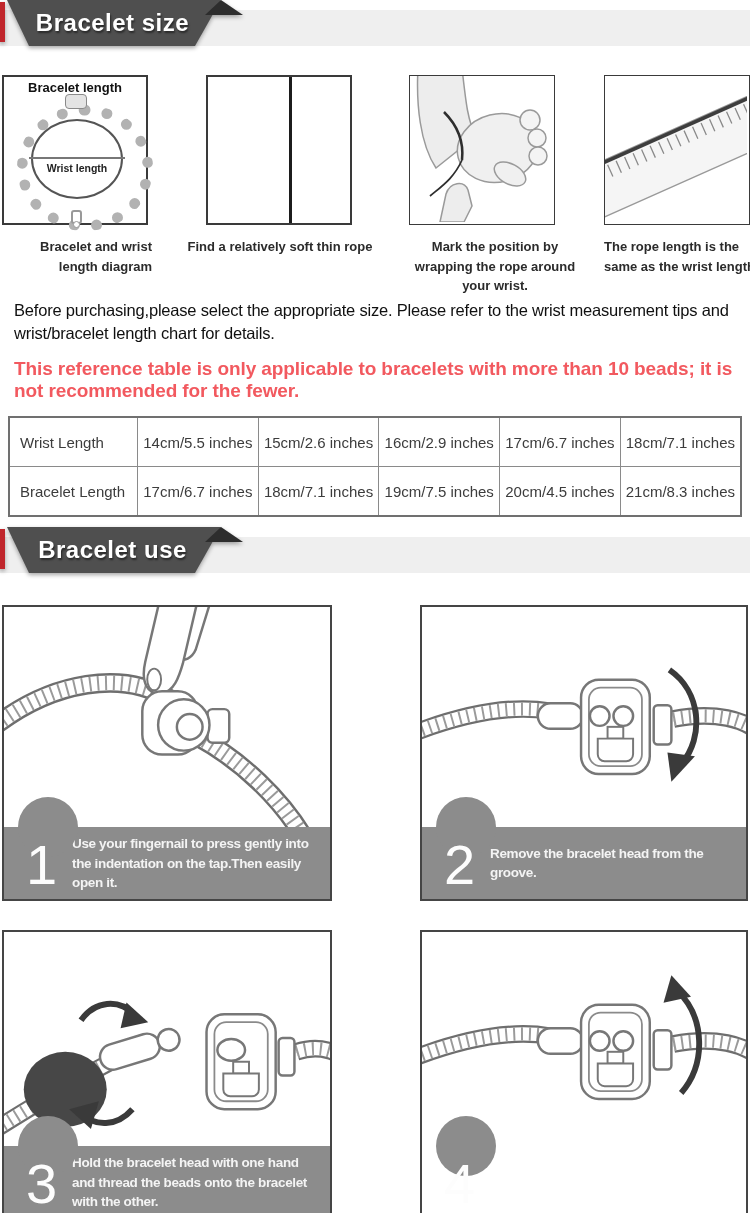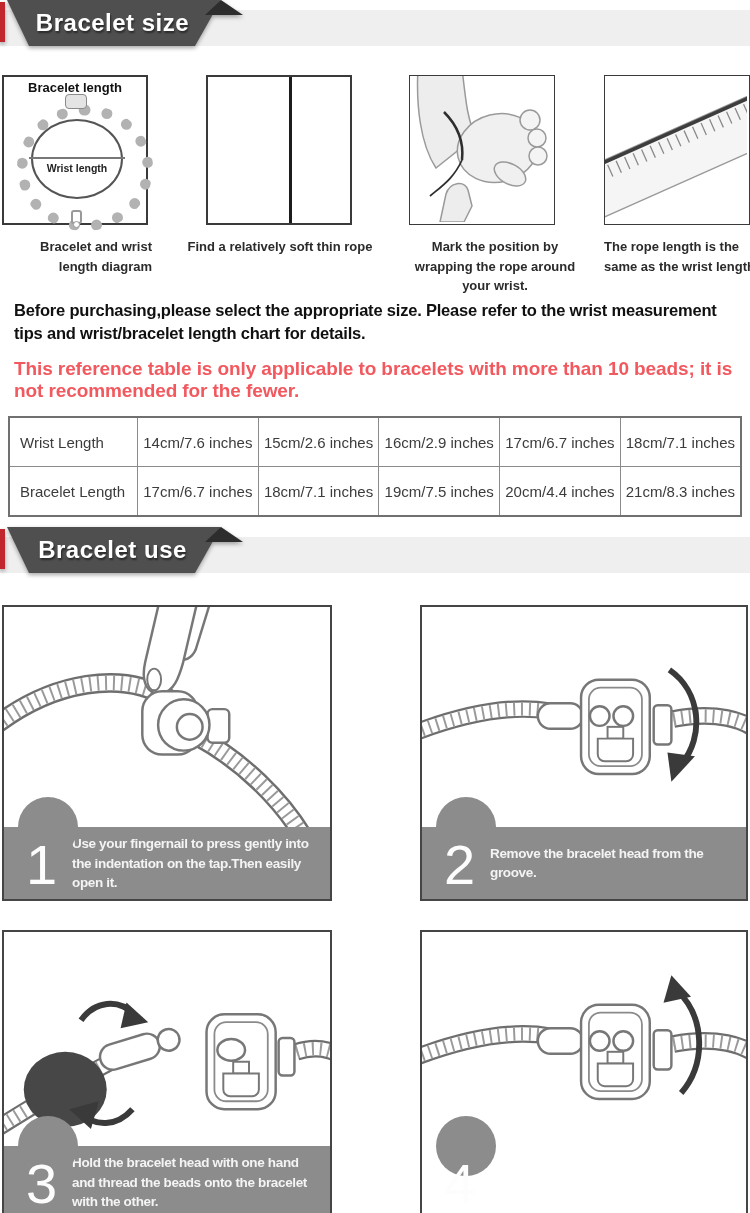--- a/index.html
+++ b/index.html
@@ -34,21 +34,21 @@
   .wrist-ellipse{position:absolute;left:27px;top:42px;width:88px;height:76px;border:2px solid #555;border-radius:50%;background:#fff;}
   .wrist-ellipse::before{content:'';position:absolute;left:-4px;right:-4px;top:47%;border-top:2px solid #777;}
   .wrist-label{position:absolute;left:0;right:0;top:54%;text-align:center;font-size:10.5px;font-weight:bold;color:#222;}
   .blen-label{position:absolute;top:3px;left:0;right:0;text-align:center;font-size:13px;font-weight:bold;color:#111;}
   .top-clasp{position:absolute;top:17px;left:61px;width:20px;height:13px;background:#e4e4e4;border:1.5px solid #8a8a8a;border-radius:4px;}
   .dangle-a{position:absolute;left:67px;top:133px;width:7px;height:10px;border:2px solid #999;border-radius:3px;background:#fff;}
   .dangle-b{position:absolute;left:69px;top:144px;width:5px;height:5px;border:1.5px solid #999;border-radius:50%;background:#fff;}
   
   .rope-line{position:absolute;top:0;bottom:0;left:57%;width:3px;background:#1c1c1c;}
   
-  .intro{margin:10px 14px 0;font-size:16.5px;font-weight:bold;line-height:1.4;color:#101010;letter-spacing:-.2px;}
+  .intro{margin:10px 14px 0;font-size:16.5px;font-weight:normal;line-height:1.4;color:#101010;letter-spacing:-.2px;}
   .note{margin:13px 14px 0;font-size:19px;font-weight:bold;color:#f2595f;letter-spacing:-.1px;}
   
   table.size{margin:14px 8px 0;border-collapse:collapse;width:734px;table-layout:fixed;border:2px solid #707070;}
   table.size td{border:1px solid #8a8a8a;height:48px;font-size:15px;color:#3c3c3c;text-align:center;padding:0 3px;}
   table.size td.rowhead{width:114px;text-align:left;padding-left:10px;}
   
   .steps{position:relative;margin-top:28px;height:618px;}
   .panel{position:absolute;background:#fff;border:2px solid #454545;box-sizing:border-box;overflow:hidden;}
   .panel.p1{left:2px;top:0;width:330px;height:296px;}
   .panel.p2{left:420px;top:0;width:328px;height:296px;}
@@ -123,32 +123,32 @@
   <div class="m-cap c4">The rope length is the same as the wrist length.</div>
 </div>
 
 <p class="intro">Before purchasing,please select the appropriate size. Please refer to the wrist measurement tips and wrist/bracelet length chart for details.</p>
 <p class="note">This reference table is only applicable to bracelets with more than 10 beads; it is not recommended for the fewer.</p>
 
 <table class="size">
   <tbody>
     <tr>
       <td class="rowhead">Wrist Length</td>
-      <td>14cm/7.6 inches</td>
+      <td>14cm/5.5 inches</td>
       <td>15cm/2.6 inches</td>
       <td>16cm/2.9 inches</td>
       <td>17cm/6.7 inches</td>
       <td>18cm/7.1 inches</td>
     </tr>
     <tr>
       <td class="rowhead">Bracelet Length</td>
       <td>17cm/6.7 inches</td>
       <td>18cm/7.1 inches</td>
       <td>19cm/7.5 inches</td>
-      <td>20cm/4.4 inches</td>
+      <td>20cm/4.5 inches</td>
       <td>21cm/8.3 inches</td>
     </tr>
   </tbody>
 </table>
 
 <div class="banner" style="margin-top:10px;text-decoration:underline;">
   <div class="strip"></div>
   <svg width="250" height="50" viewBox="0 0 250 50">
     <polygon points="0,2 5,2 5,42 0,42" fill="#c0262c"></polygon>
     <polygon points="7,0 221,0 195,46 29,46" fill="#4f4f4f"></polygon>

